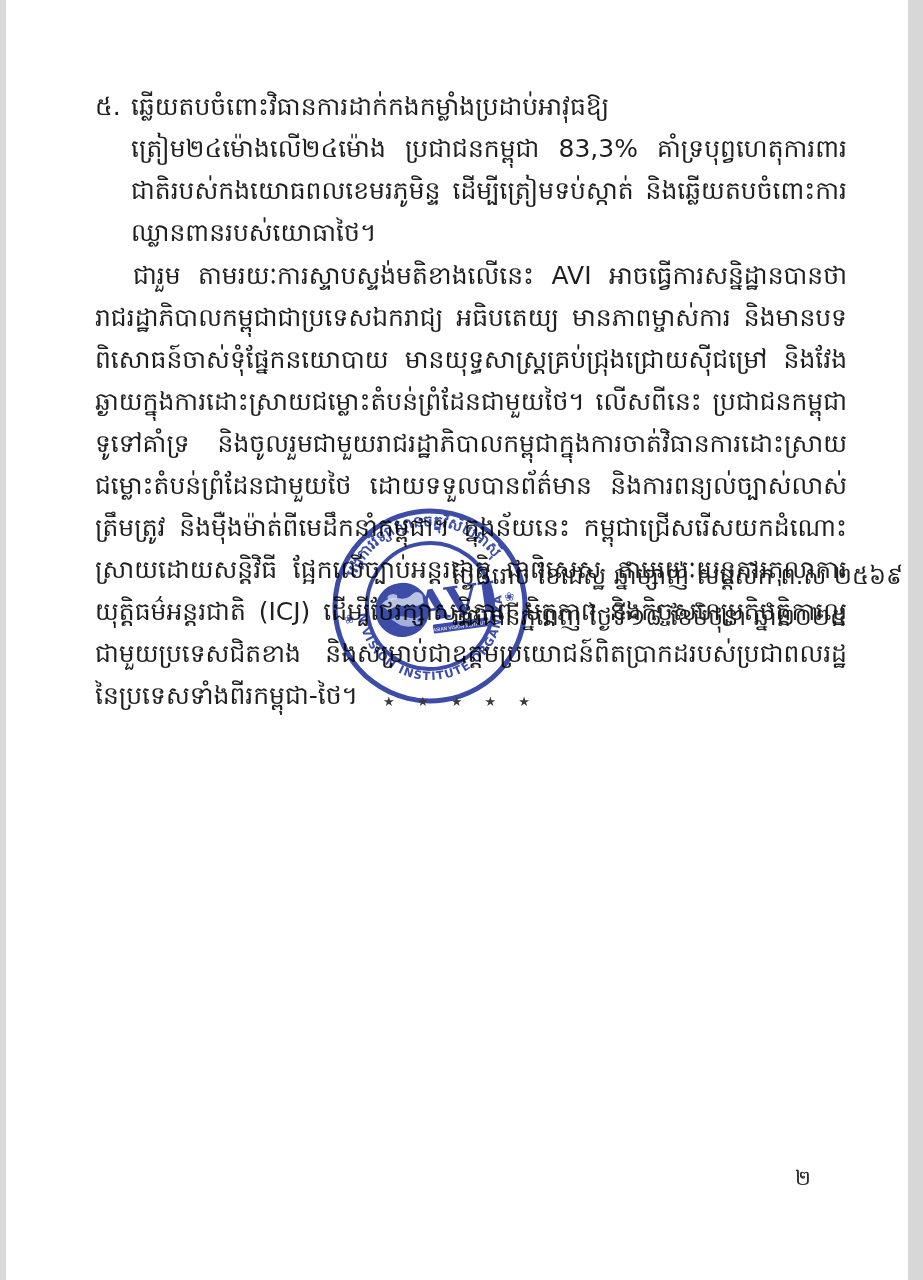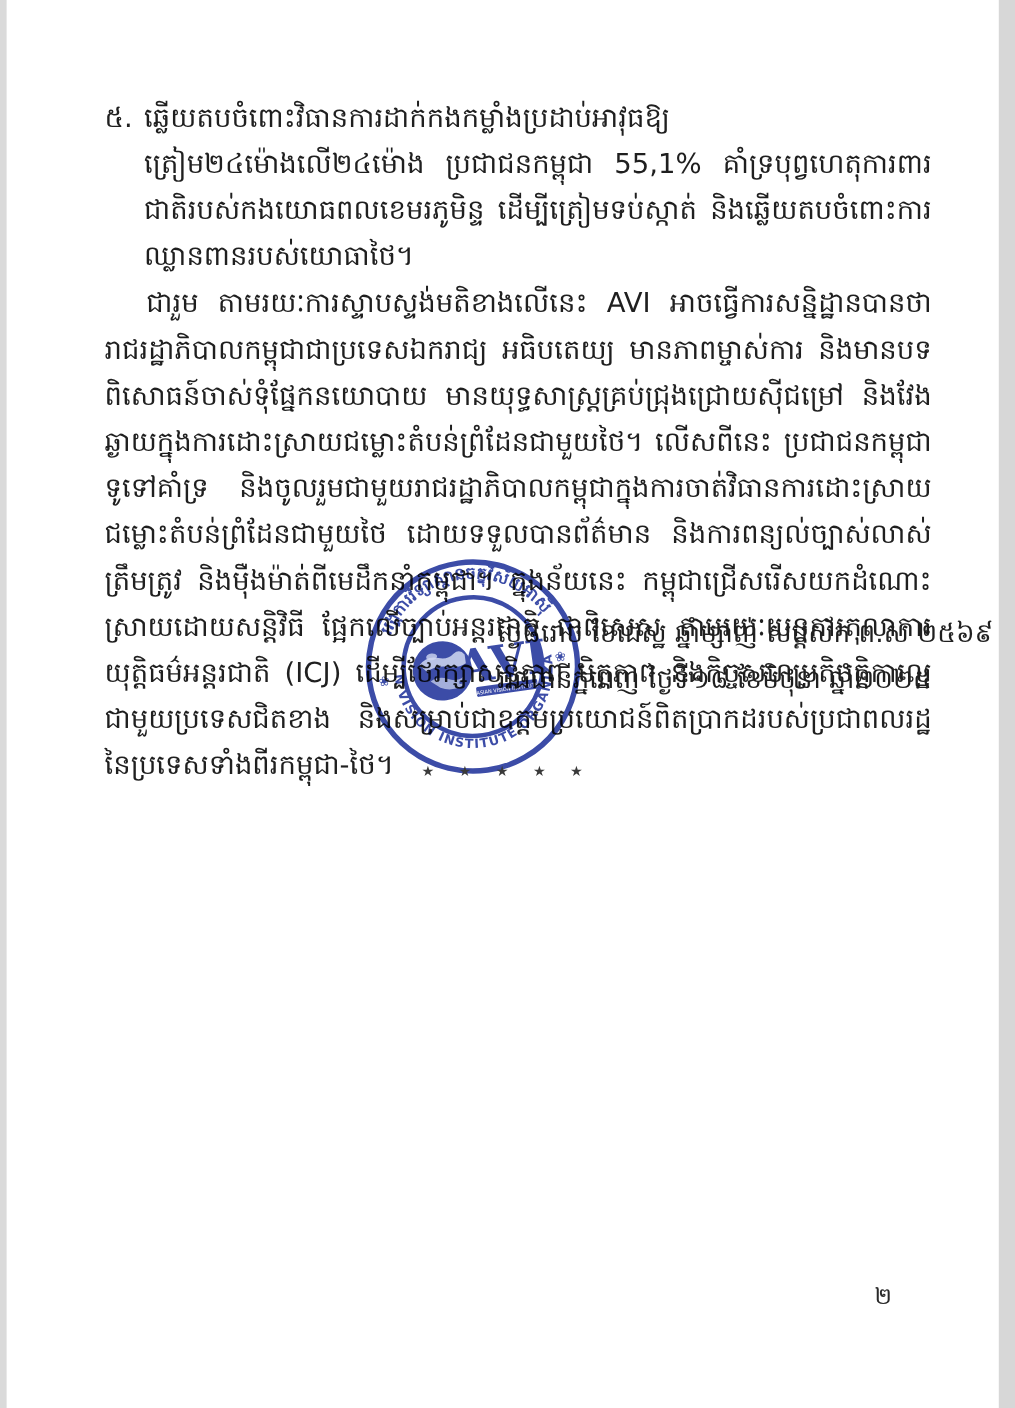--- a/index.html
+++ b/index.html
@@ -43,21 +43,21 @@
 </style>
 </head>
 <body>
 
 <div class="edge edge-left"></div>
 <div class="edge edge-right"></div>
 
 <div class="body-text">
   <div class="list-item">
     <span class="list-num">៥.</span>
-    <span>ឆ្លើយតបចំពោះវិធានការដាក់កងកម្លាំងប្រដាប់អាវុធឱ្យត្រៀម២៤ម៉ោងលើ២៤ម៉ោង ប្រជាជនកម្ពុជា 55,1% គាំទ្របុព្វហេតុការពារជាតិរបស់កងយោធពលខេមរភូមិន្ទ ដើម្បីត្រៀមទប់ស្កាត់ និងឆ្លើយតបចំពោះការឈ្លានពានរបស់យោធាថៃ។</span>
+    <span>ឆ្លើយតបចំពោះវិធានការដាក់កងកម្លាំងប្រដាប់អាវុធឱ្យត្រៀម២៤ម៉ោងលើ២៤ម៉ោង ប្រជាជនកម្ពុជា 83,3% គាំទ្របុព្វហេតុការពារជាតិរបស់កងយោធពលខេមរភូមិន្ទ ដើម្បីត្រៀមទប់ស្កាត់ និងឆ្លើយតបចំពោះការឈ្លានពានរបស់យោធាថៃ។</span>
   </div>
   <p class="para">ជារួម តាមរយៈការស្ទាបស្ទង់មតិខាងលើនេះ AVI អាចធ្វើការសន្និដ្ឋានបានថារាជរដ្ឋាភិបាលកម្ពុជាជាប្រទេសឯករាជ្យ អធិបតេយ្យ មានភាពម្ចាស់ការ និងមានបទពិសោធន៍ចាស់ទុំផ្នែកនយោបាយ មានយុទ្ធសាស្ត្រគ្រប់ជ្រុងជ្រោយស៊ីជម្រៅ និងវែងឆ្ងាយក្នុងការដោះស្រាយជម្លោះតំបន់ព្រំដែនជាមួយថៃ។ លើសពីនេះ ប្រជាជនកម្ពុជាទូទៅគាំទ្រ និងចូលរួមជាមួយរាជរដ្ឋាភិបាលកម្ពុជាក្នុងការចាត់វិធានការដោះស្រាយជម្លោះតំបន់ព្រំដែនជាមួយថៃ ដោយទទួលបានព័ត៌មាន និងការពន្យល់ច្បាស់លាស់ ត្រឹមត្រូវ និងម៉ឺងម៉ាត់ពីមេដឹកនាំកម្ពុជា។ ក្នុងន័យនេះ កម្ពុជាជ្រើសរើសយកដំណោះស្រាយដោយសន្តិវិធី ផ្អែកលើច្បាប់អន្តរជាតិ ជាពិសេស តាមរយៈយន្តការតុលាការយុត្តិធម៌អន្តរជាតិ (ICJ) ដើម្បីថែរក្សាសន្តិភាព មិត្តភាព និងកិច្ចសហប្រតិបត្តិការល្អ ជាមួយប្រទេសជិតខាង និងសម្រាប់ជាឧត្តមប្រយោជន៍ពិតប្រាកដរបស់ប្រជាពលរដ្ឋនៃប្រទេសទាំងពីរកម្ពុជា-ថៃ។</p>
 </div>
 
 <div class="closing">
   <div>ថ្ងៃ៨រោច ខែជេស្ឋ ឆ្នាំម្សាញ់ សប្តស័ក ព.ស ២៥៦៩</div>
   <div>រាជធានីភ្នំពេញ ថ្ងៃទី១៨ ខែមិថុនា ឆ្នាំ២០២៥</div>
 </div>
 
 <div class="stamp">

